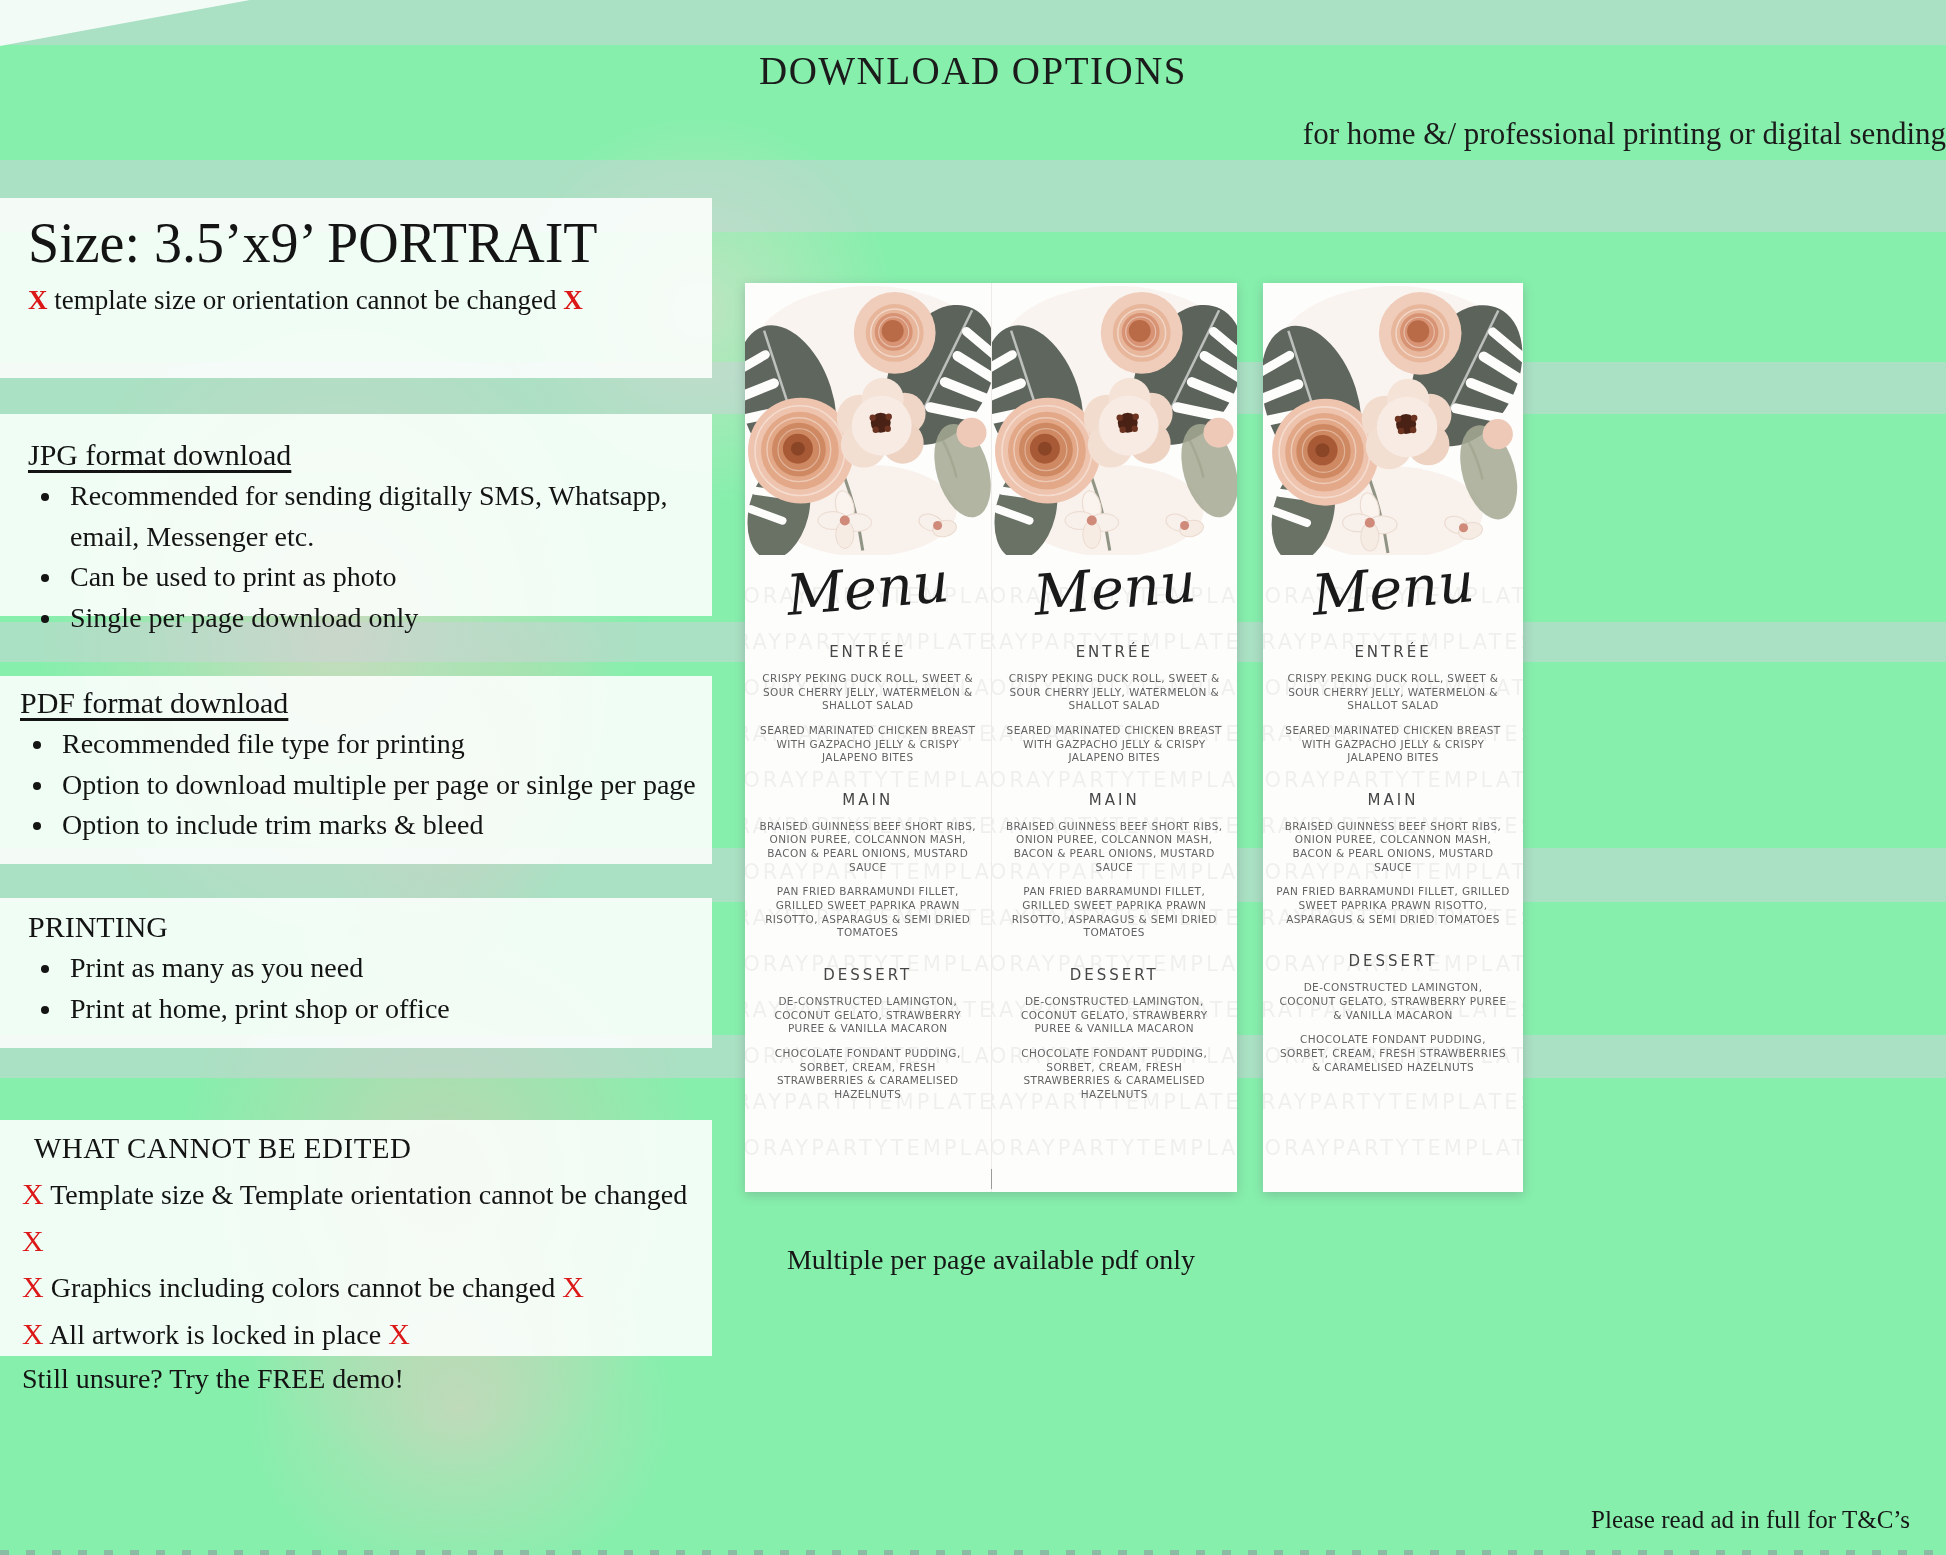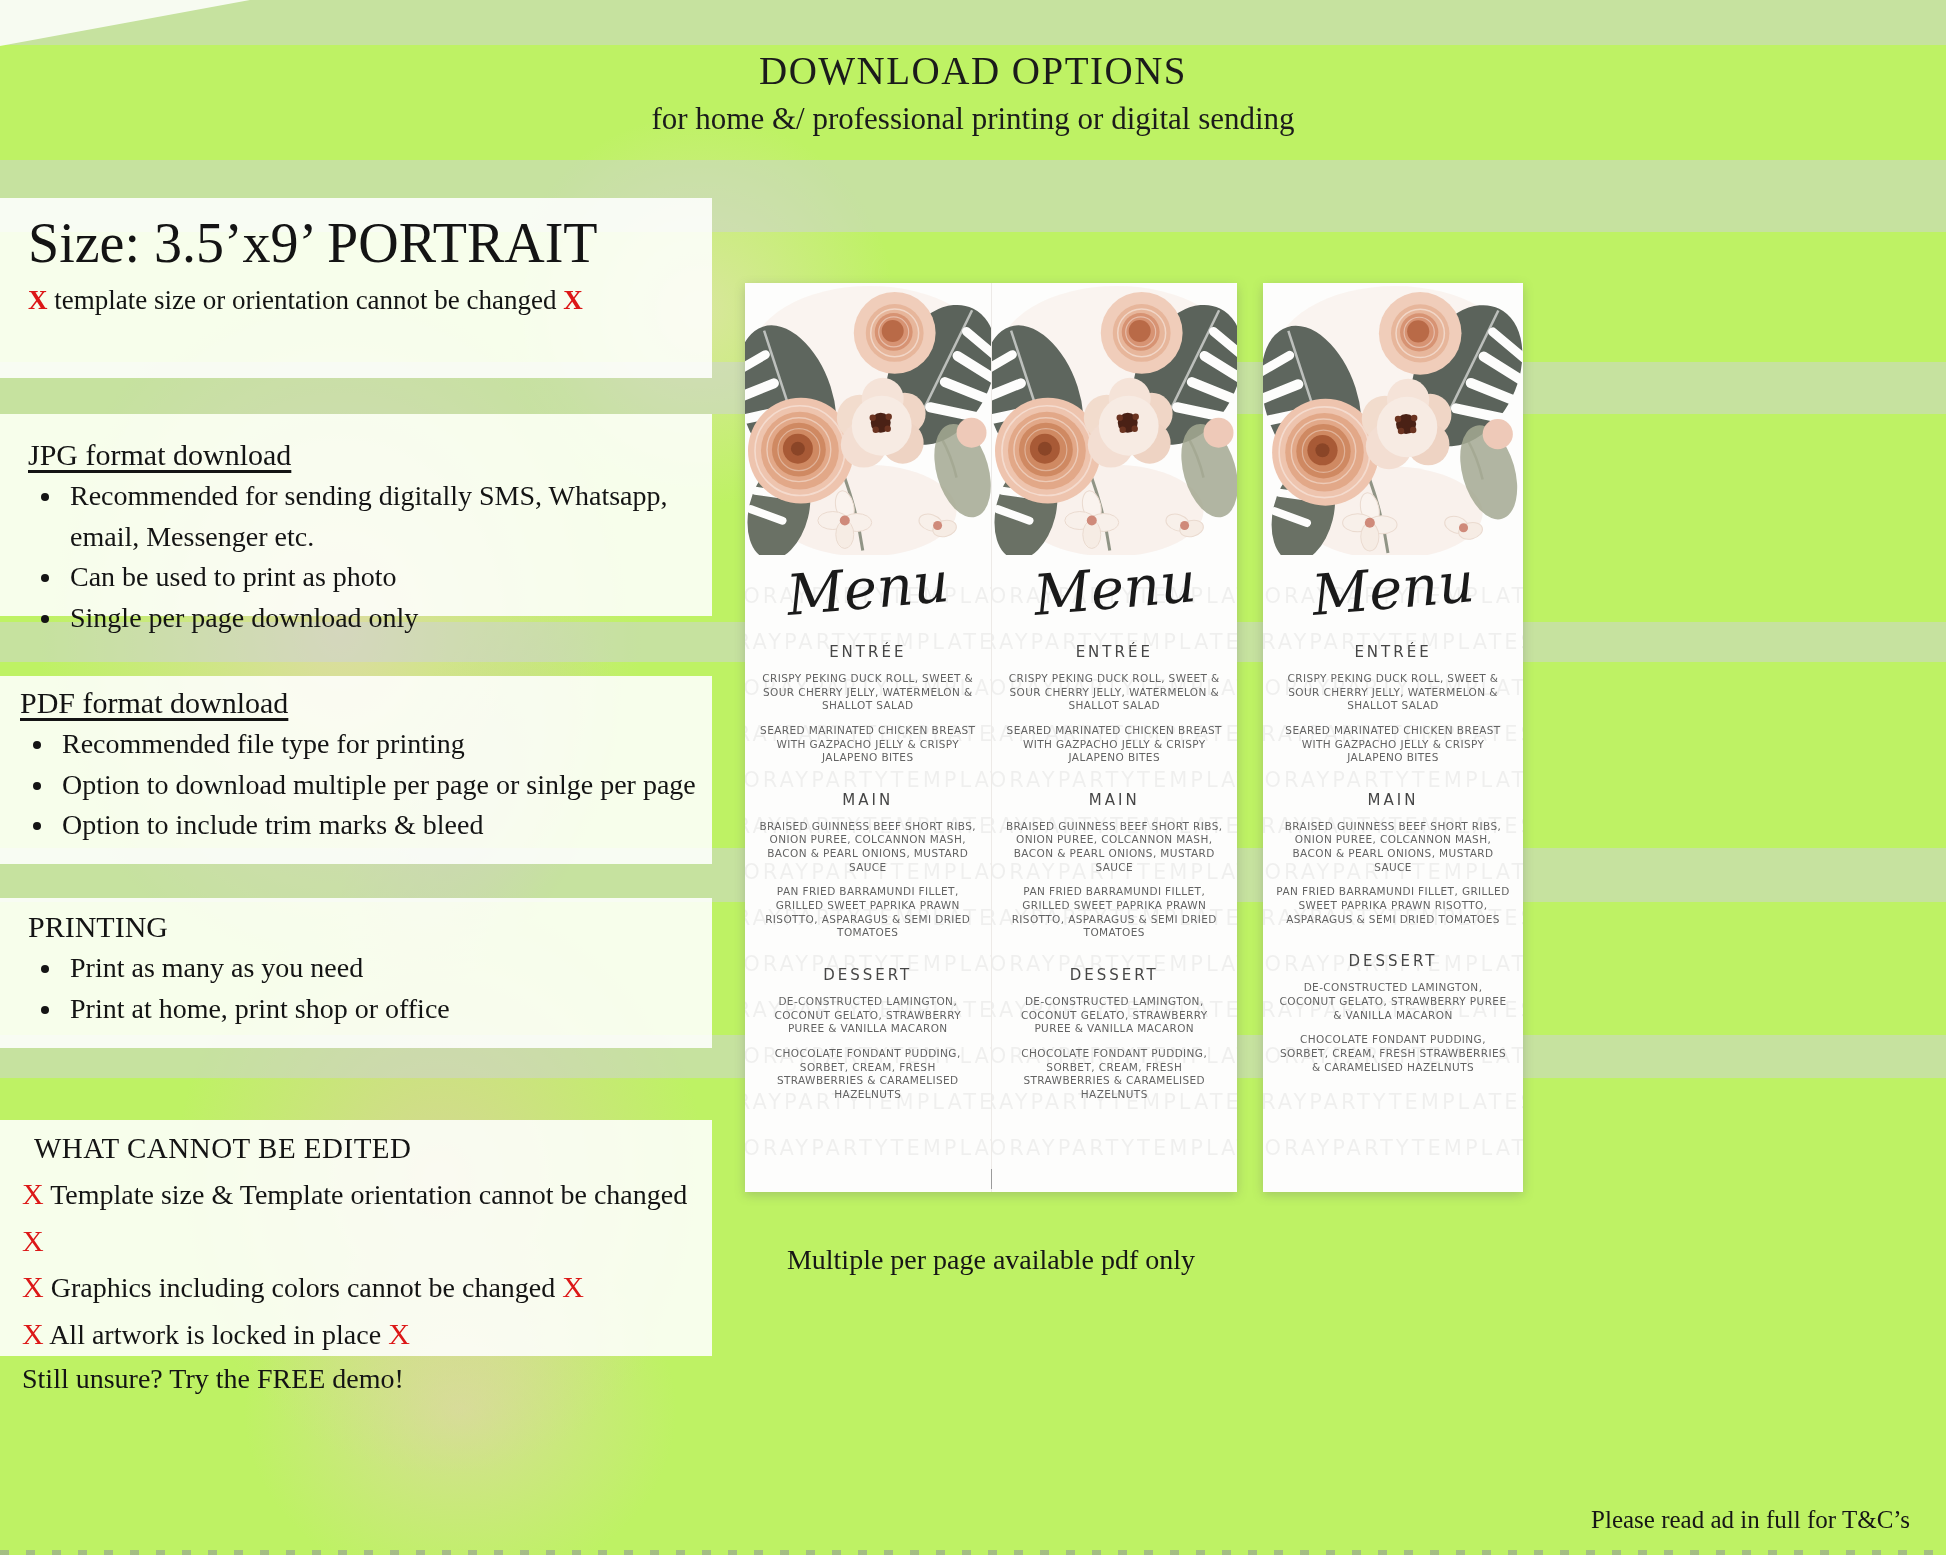--- a/index.html
+++ b/index.html
@@ -1,16 +1,16 @@
 <!DOCTYPE html>
 <html><head>
 <meta charset="utf-8">
 <style>
   html,body{margin:0;padding:0;background:#d8d9dc;}
-  #page{position:relative;width:1946px;height:1555px;background:#bef264;overflow:hidden;
+  #page{position:relative;width:1946px;height:1555px;background:#86efac;overflow:hidden;
         font-family:"Liberation Serif",serif;color:#141414;}
 
   
   .bgblob{position:absolute;border-radius:50%;pointer-events:none;}
   .b1{left:-80px;top:140px;width:840px;height:980px;
       background:radial-gradient(closest-side,rgba(238,207,198,.62),rgba(238,207,198,0) 72%);}
   .b2{left:60px;top:760px;width:760px;height:840px;
       background:radial-gradient(closest-side,rgba(232,193,185,.55),rgba(232,193,185,0) 70%);}
   .b3{left:420px;top:30px;width:560px;height:560px;
       background:radial-gradient(closest-side,rgba(242,219,212,.5),rgba(242,219,212,0) 70%);}
@@ -29,21 +29,21 @@
   .s6{top:1035px;height:43px;}
   .corner-tri{position:absolute;left:0;top:0;width:0;height:0;
       border-left:250px solid rgba(255,255,255,.85);border-bottom:46px solid transparent;}
 
   .dotted-bottom{position:absolute;left:0;bottom:0;width:100%;height:5px;opacity:.55;
       background:repeating-linear-gradient(90deg,#8e939d 0 9px,transparent 9px 26px);}
 
   
   .header{position:absolute;left:0;top:48px;width:100%;text-align:center;}
   .header .title{font-size:39px;letter-spacing:1.5px;color:#1b1b1b;}
-  .header .subtitle{font-size:31px;margin-top:8px;color:#1b1b1b;}
+  .header .subtitle{font-size:31px;margin-top:23px;color:#1b1b1b;text-align:right;}
 
   
   .panel{position:absolute;left:0;width:712px;background:rgba(255,255,255,.87);box-sizing:border-box;}
   .size-panel{top:170px;height:180px;padding:14px 0 0 28px;margin-top:28px;}
   .size-heading{font-size:56px;line-height:1.12;}
   .size-note{margin-top:10px;font-size:27px;}
   .red-x{color:#dc1717;font-weight:bold;}
   .red-x.big{font-weight:normal;font-size:30px;}
 
   .jpg-panel{top:414px;height:202px;padding:20px 0 0 28px;}

